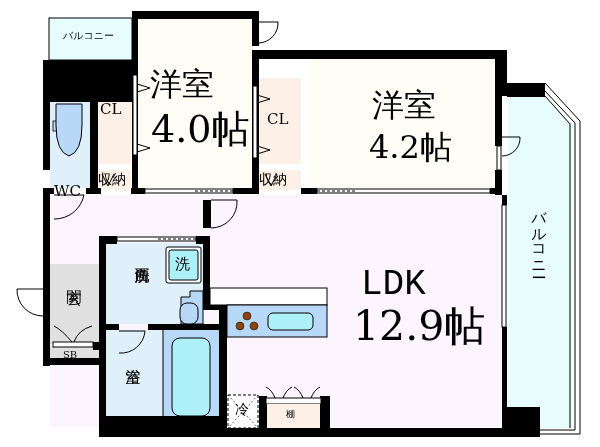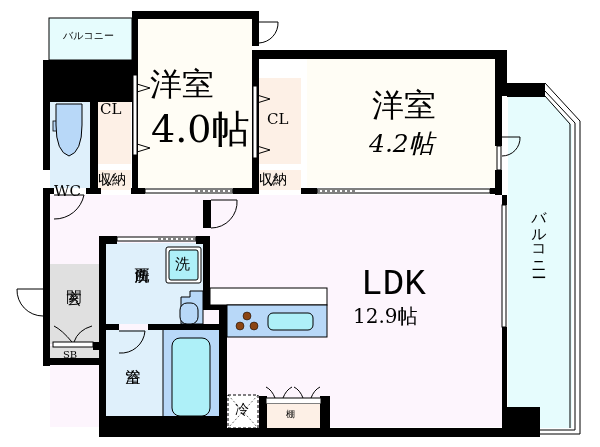--- a/index.html
+++ b/index.html
@@ -148,24 +148,24 @@
   <line x1="163" y1="330" x2="163" y2="416" stroke="#000" stroke-width="1"></line>
   <rect x="172" y="338" width="38" height="78" rx="8" fill="#aef0f8" stroke="#000" stroke-width="1"></rect>
 </svg>
 
 <div class="lbl sm" style="left:63px;top:31px;font-size:10px;">バルコニー</div>
 
 <div class="lbl big" style="left:150px;top:68px;font-size:32px;">洋室</div>
 <div class="lbl big" style="left:151px;top:110px;font-size:38px;">4.0帖</div>
 
 <div class="lbl big" style="left:372px;top:89px;font-size:32px;">洋室</div>
-<div class="lbl big" style="left:369px;top:131px;font-size:25px;font-style:italic;">4.2帖</div>
+<div class="lbl big" style="left:369px;top:131px;font-size:32px;">4.2帖</div>
 
 <div class="lbl big" style="left:361px;top:267px;font-size:36px;font-family:Liberation Mono, monospace;">LDK</div>
-<div class="lbl big" style="left:353px;top:306px;font-size:20px;">12.9帖</div>
+<div class="lbl big" style="left:353px;top:306px;font-size:41px;">12.9帖</div>
 
 <div class="lbl mid" style="left:100px;top:102px;">CL</div>
 <div class="lbl mid" style="left:267px;top:112px;">CL</div>
 <div class="lbl mid" style="left:54px;top:184px;">WC</div>
 <div class="lbl mid" style="left:98px;top:172px;font-size:14px;">収納</div>
 <div class="lbl mid" style="left:259px;top:172px;font-size:14px;">収納</div>
 
 <div class="lbl mid vert" style="left:134px;top:256px;">洗面所</div>
 <div class="lbl mid" style="left:175px;top:257px;">洗</div>
 <div class="lbl mid vert" style="left:125px;top:357px;">浴室</div>

